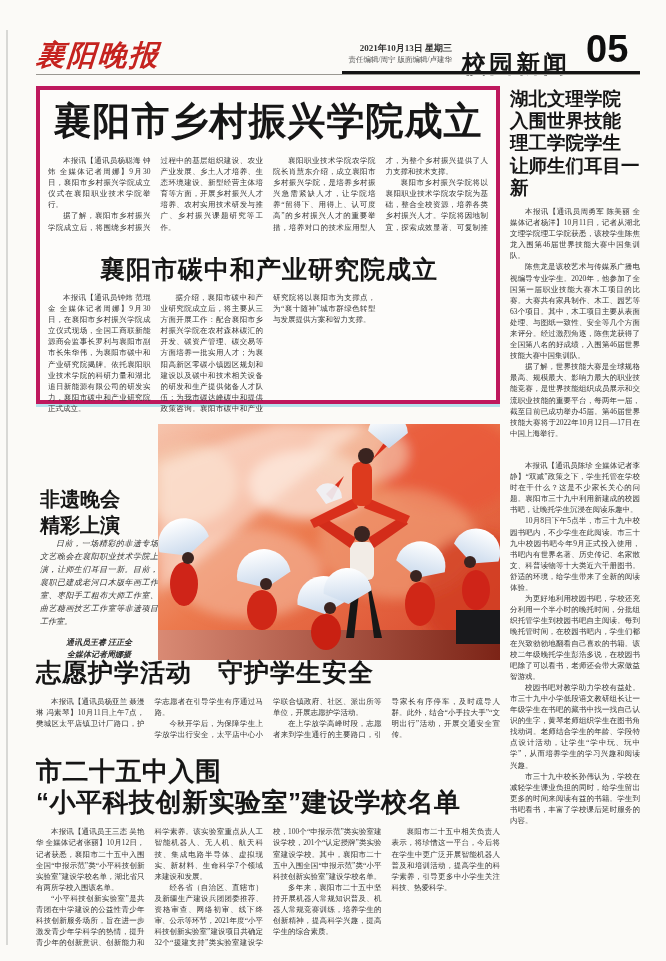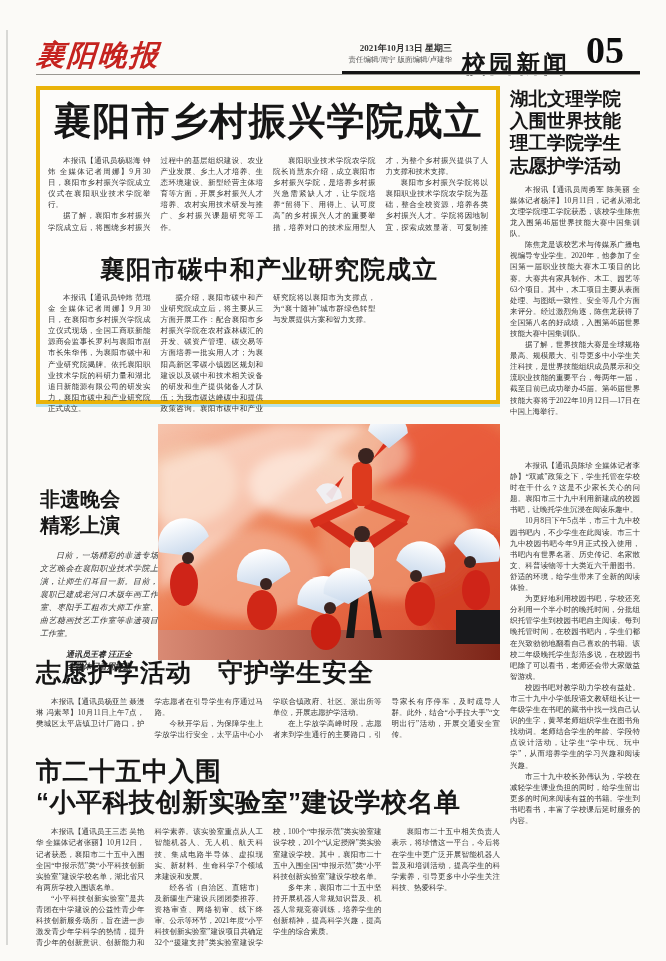--- a/index.html
+++ b/index.html
@@ -11,50 +11,50 @@
   .masthead{position:absolute;left:36px;top:36px;font-family:"DejaVu Serif", serif;
             font-weight:bold;font-style:italic;font-size:29px;color:#c5231f;letter-spacing:2px;
             transform:skewX(-4deg);}
   .rule-thin{position:absolute;left:36px;top:74px;width:604px;height:1px;background:#9a9892;}
   .rule-thick{position:absolute;left:342px;top:71px;width:298px;height:3px;background:#151515;}
   .date-block{position:absolute;left:330px;top:42px;width:122px;text-align:right;line-height:1.45;}
   .date-line1{font-size:9px;color:#333;font-weight:bold;}
   .date-line2{font-size:7.5px;color:#555;}
   .section-title{position:absolute;left:462px;top:48px;font-family:"Liberation Sans", sans-serif;
                  font-weight:900;font-size:24px;color:#1d1d1d;letter-spacing:3px;}
-  .page-number{position:absolute;left:586px;top:28px;font-family:Liberation Serif, serif;
+  .page-number{position:absolute;left:586px;top:28px;font-family:Liberation Sans, sans-serif;
                font-weight:900;font-size:38px;color:#0e0e0e;}
 
   
   .hl{font-family:"Liberation Sans", sans-serif;font-weight:900;color:#161616;}
   .body-text{font-size:7.5px;line-height:1.48;text-align:justify;color:#343434;overflow:hidden;}
   .body-text p{margin:0;text-indent:2em;}
   .cols4{column-count:4;column-gap:10px;column-fill:auto;}
 
   
   .featured-box{position:absolute;left:36px;top:86px;width:464px;height:318px;
-                border:4px solid #eab308;background:#fdfcfa;box-sizing:border-box;
+                border:4px solid #be185d;background:#fdfcfa;box-sizing:border-box;
                 padding:4px 8px 6px 8px;box-shadow:0 3px 0 rgba(125,205,228,.55);}
   .featured-title{font-size:38px;text-align:center;white-space:nowrap;letter-spacing:1px;margin:2px 0 8px 0;}
   .carbon-title{font-size:25px;text-align:center;letter-spacing:1px;margin:10px 0 6px 2px;}
   .featured-body{height:88px;}
   .carbon-body{height:124px;}
 
   
   .skills-section{position:absolute;left:510px;top:88px;width:130px;}
   .skills-title{font-size:18.5px;line-height:1.2;}
   .skills-body{margin-top:7px;height:252px;}
   .reading-section{position:absolute;left:510px;top:452px;width:130px;}
   .reading-title{font-size:23px;line-height:1.25;}
   .reading-body{margin-top:8px;height:388px;}
 
   
   .heritage-section{position:absolute;left:40px;top:486px;width:118px;}
   .heritage-title{font-size:20px;line-height:1.3;}
-  .heritage-body{margin-top:12px;font-size:8px;line-height:1.62;font-style:italic;text-align:justify;color:#333;}
+  .heritage-body{font-size:8px;line-height:1.62;font-style:italic;text-align:justify;color:#333;}
   .heritage-body p{margin:0;text-indent:2em;}
   .heritage-credit{margin-top:8px;font-size:8px;font-style:italic;font-weight:bold;
                    text-align:center;line-height:1.6;color:#333;}
 
   
   .photo{position:absolute;left:158px;top:424px;width:342px;height:236px;overflow:hidden;background:#e0653d;}
   .photo svg{display:block;}
 
   
   .guard-section{position:absolute;left:36px;top:656px;width:464px;}
@@ -95,26 +95,26 @@
       <p>本报讯【通讯员钟炜 范琨金 全媒体记者周娜】9月30日，在襄阳市乡村振兴学院成立仪式现场，全国工商联新能源商会监事长罗利与襄阳市副市长朱华伟，为襄阳市碳中和产业研究院揭牌。依托襄阳职业技术学院的科研力量和湖北追日新能源有限公司的研发实力，襄阳市碳中和产业研究院正式成立。</p>
       <p>据介绍，襄阳市碳中和产业研究院成立后，将主要从三方面开展工作：配合襄阳市乡村振兴学院在农村森林碳汇的开发、碳资产管理、碳交易等方面培养一批实用人才；为襄阳高新区零碳小镇园区规划和建设以及碳中和技术相关设备的研发和生产提供储备人才队伍；为我市碳达峰碳中和提供政策咨询。襄阳市碳中和产业研究院将以襄阳市为支撑点，为“襄十随神”城市群绿色转型与发展提供方案和智力支撑。</p>
     </div>
   </div>
 
   <div class="skills-section">
     <div class="hl skills-title">
       <div>湖北文理学院</div>
       <div>入围世界技能</div>
       <div>理工学院学生</div>
-      <div>志愿护学活动</div>
+      <div>让师生们耳目一新</div>
     </div>
     <div class="body-text skills-body">
       <p>本报讯【通讯员周勇军 陈美丽 全媒体记者杨洋】10月11日，记者从湖北文理学院理工学院获悉，该校学生陈焦龙入围第46届世界技能大赛中国集训队。</p>
       <p>陈焦龙是该校艺术与传媒系广播电视编导专业学生。2020年，他参加了全国第一届职业技能大赛木工项目的比赛。大赛共有家具制作、木工、园艺等63个项目。其中，木工项目主要从表面处理、与图纸一致性、安全等几个方面来评分。经过激烈角逐，陈焦龙获得了全国第八名的好成绩，入围第46届世界技能大赛中国集训队。</p>
-      <p>据了解，世界技能大赛是全球规格最高、规模最大、引导更多中小学生关注科技，是世界技能组织成员展示和交流职业技能的重要平台，每两年一届，截至目前已成功举办45届。第46届世界技能大赛将于2022年10月12日—17日在中国上海举行。</p>
+      <p>据了解，世界技能大赛是全球规格最高、规模最大、影响力最大的职业技能竞赛，是世界技能组织成员展示和交流职业技能的重要平台，每两年一届，截至目前已成功举办45届。第46届世界技能大赛将于2022年10月12日—17日在中国上海举行。</p>
     </div>
   </div>
 
   <div class="reading-section">
     <div class="body-text reading-body">
       <p>本报讯【通讯员陈珍 全媒体记者李静】“双减”政策之下，学生托管在学校时在干什么？这是不少家长关心的问题。襄阳市三十九中利用新建成的校园书吧，让晚托学生沉浸在阅读乐趣中。</p>
       <p>10月8日下午5点半，市三十九中校园书吧内，不少学生在此阅读。市三十九中校园书吧今年9月正式投入使用，书吧内有世界名著、历史传记、名家散文、科普读物等十大类近六千册图书。舒适的环境，给学生带来了全新的阅读体验。</p>
       <p>为更好地利用校园书吧，学校还充分利用一个半小时的晚托时间，分批组织托管学生到校园书吧自主阅读。每到晚托管时间，在校园书吧内，学生们都在兴致勃勃地翻看自己喜欢的书籍。该校二年级晚托学生彭浩多说，在校园书吧除了可以看书，老师还会带大家做益智游戏。</p>
       <p>校园书吧对教学助力学校有益处。市三十九中小学低段语文教研组长让一年级学生在书吧的藏书中找一找自己认识的生字，黄琴老师组织学生在图书角找动词。老师结合学生的年龄、学段特点设计活动，让学生“学中玩、玩中学”，从而培养学生的学习兴趣和阅读兴趣。</p>
       <p>市三十九中校长孙伟认为，学校在减轻学生课业负担的同时，给学生留出更多的时间来阅读有益的书籍。学生到书吧看书，丰富了学校课后延时服务的内容。</p>

